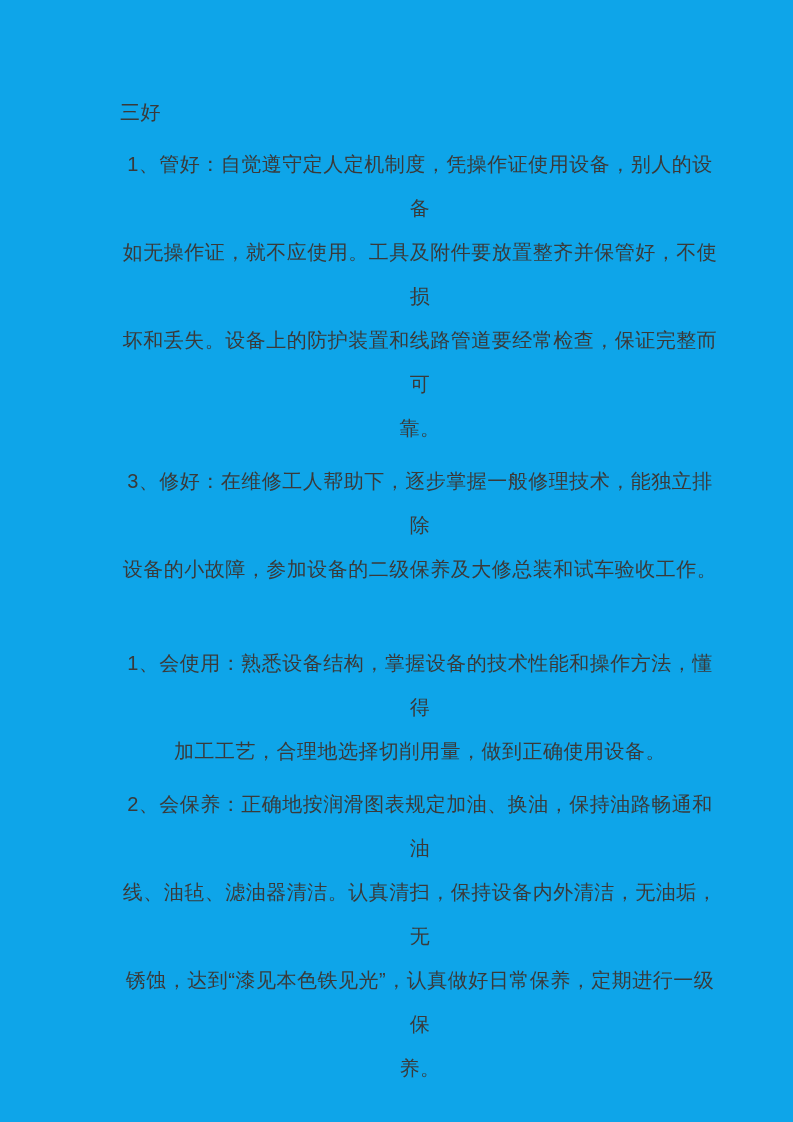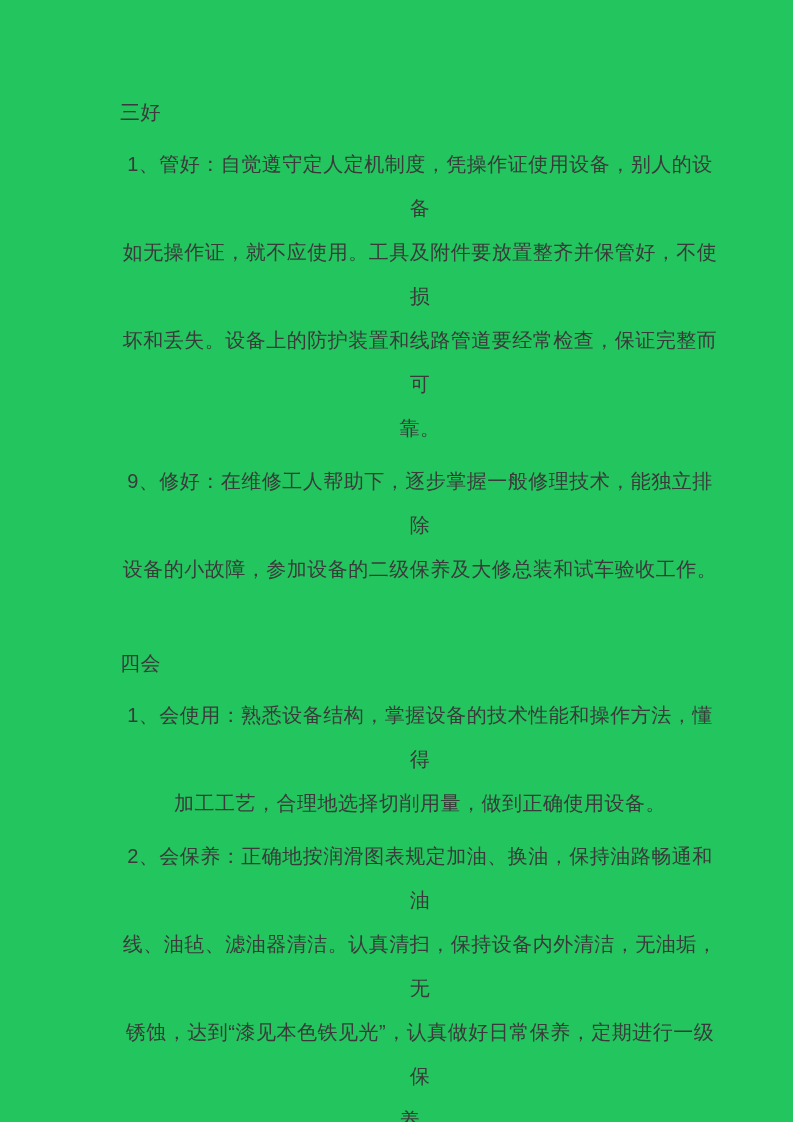--- a/index.html
+++ b/index.html
@@ -5,21 +5,21 @@
   html, body {
     margin: 0;
     padding: 0;
     background: #ffffff;
   }
   .page {
     position: relative;
     width: 793px;
     height: 1122px;
     margin: 0;
-    background: #22c55e;
+    background: #0ea5e9;
     box-sizing: border-box;
     padding: 90px 73px 0 120px;
     overflow: hidden;
     font-family: "Liberation Sans", "DejaVu Sans", sans-serif;
     color: #3a3a3a;
   }
   .doc-section {
     display: block;
   }
   .doc-section + .doc-section {
@@ -47,26 +47,25 @@
 <body>
 
 <div class="page">
 
   <section class="doc-section">
     <h2 class="heading">三好</h2>
     <p class="para">1、管好：自觉遵守定人定机制度，凭操作证使用设备，别人的设备
 如无操作证，就不应使用。工具及附件要放置整齐并保管好，不使损
 坏和丢失。设备上的防护装置和线路管道要经常检查，保证完整而可
 靠。</p>
-    <p class="para">9、修好：在维修工人帮助下，逐步掌握一般修理技术，能独立排除
+    <p class="para">3、修好：在维修工人帮助下，逐步掌握一般修理技术，能独立排除
 设备的小故障，参加设备的二级保养及大修总装和试车验收工作。</p>
   </section>
 
   <section class="doc-section">
-    <h2 class="heading">四会</h2>
     <p class="para">1、会使用：熟悉设备结构，掌握设备的技术性能和操作方法，懂得
 加工工艺，合理地选择切削用量，做到正确使用设备。</p>
     <p class="para">2、会保养：正确地按润滑图表规定加油、换油，保持油路畅通和油
 线、油毡、滤油器清洁。认真清扫，保持设备内外清洁，无油垢，无
 锈蚀，达到“漆见本色铁见光”，认真做好日常保养，定期进行一级保
 养。</p>
 
   </section>
 
 </div>

